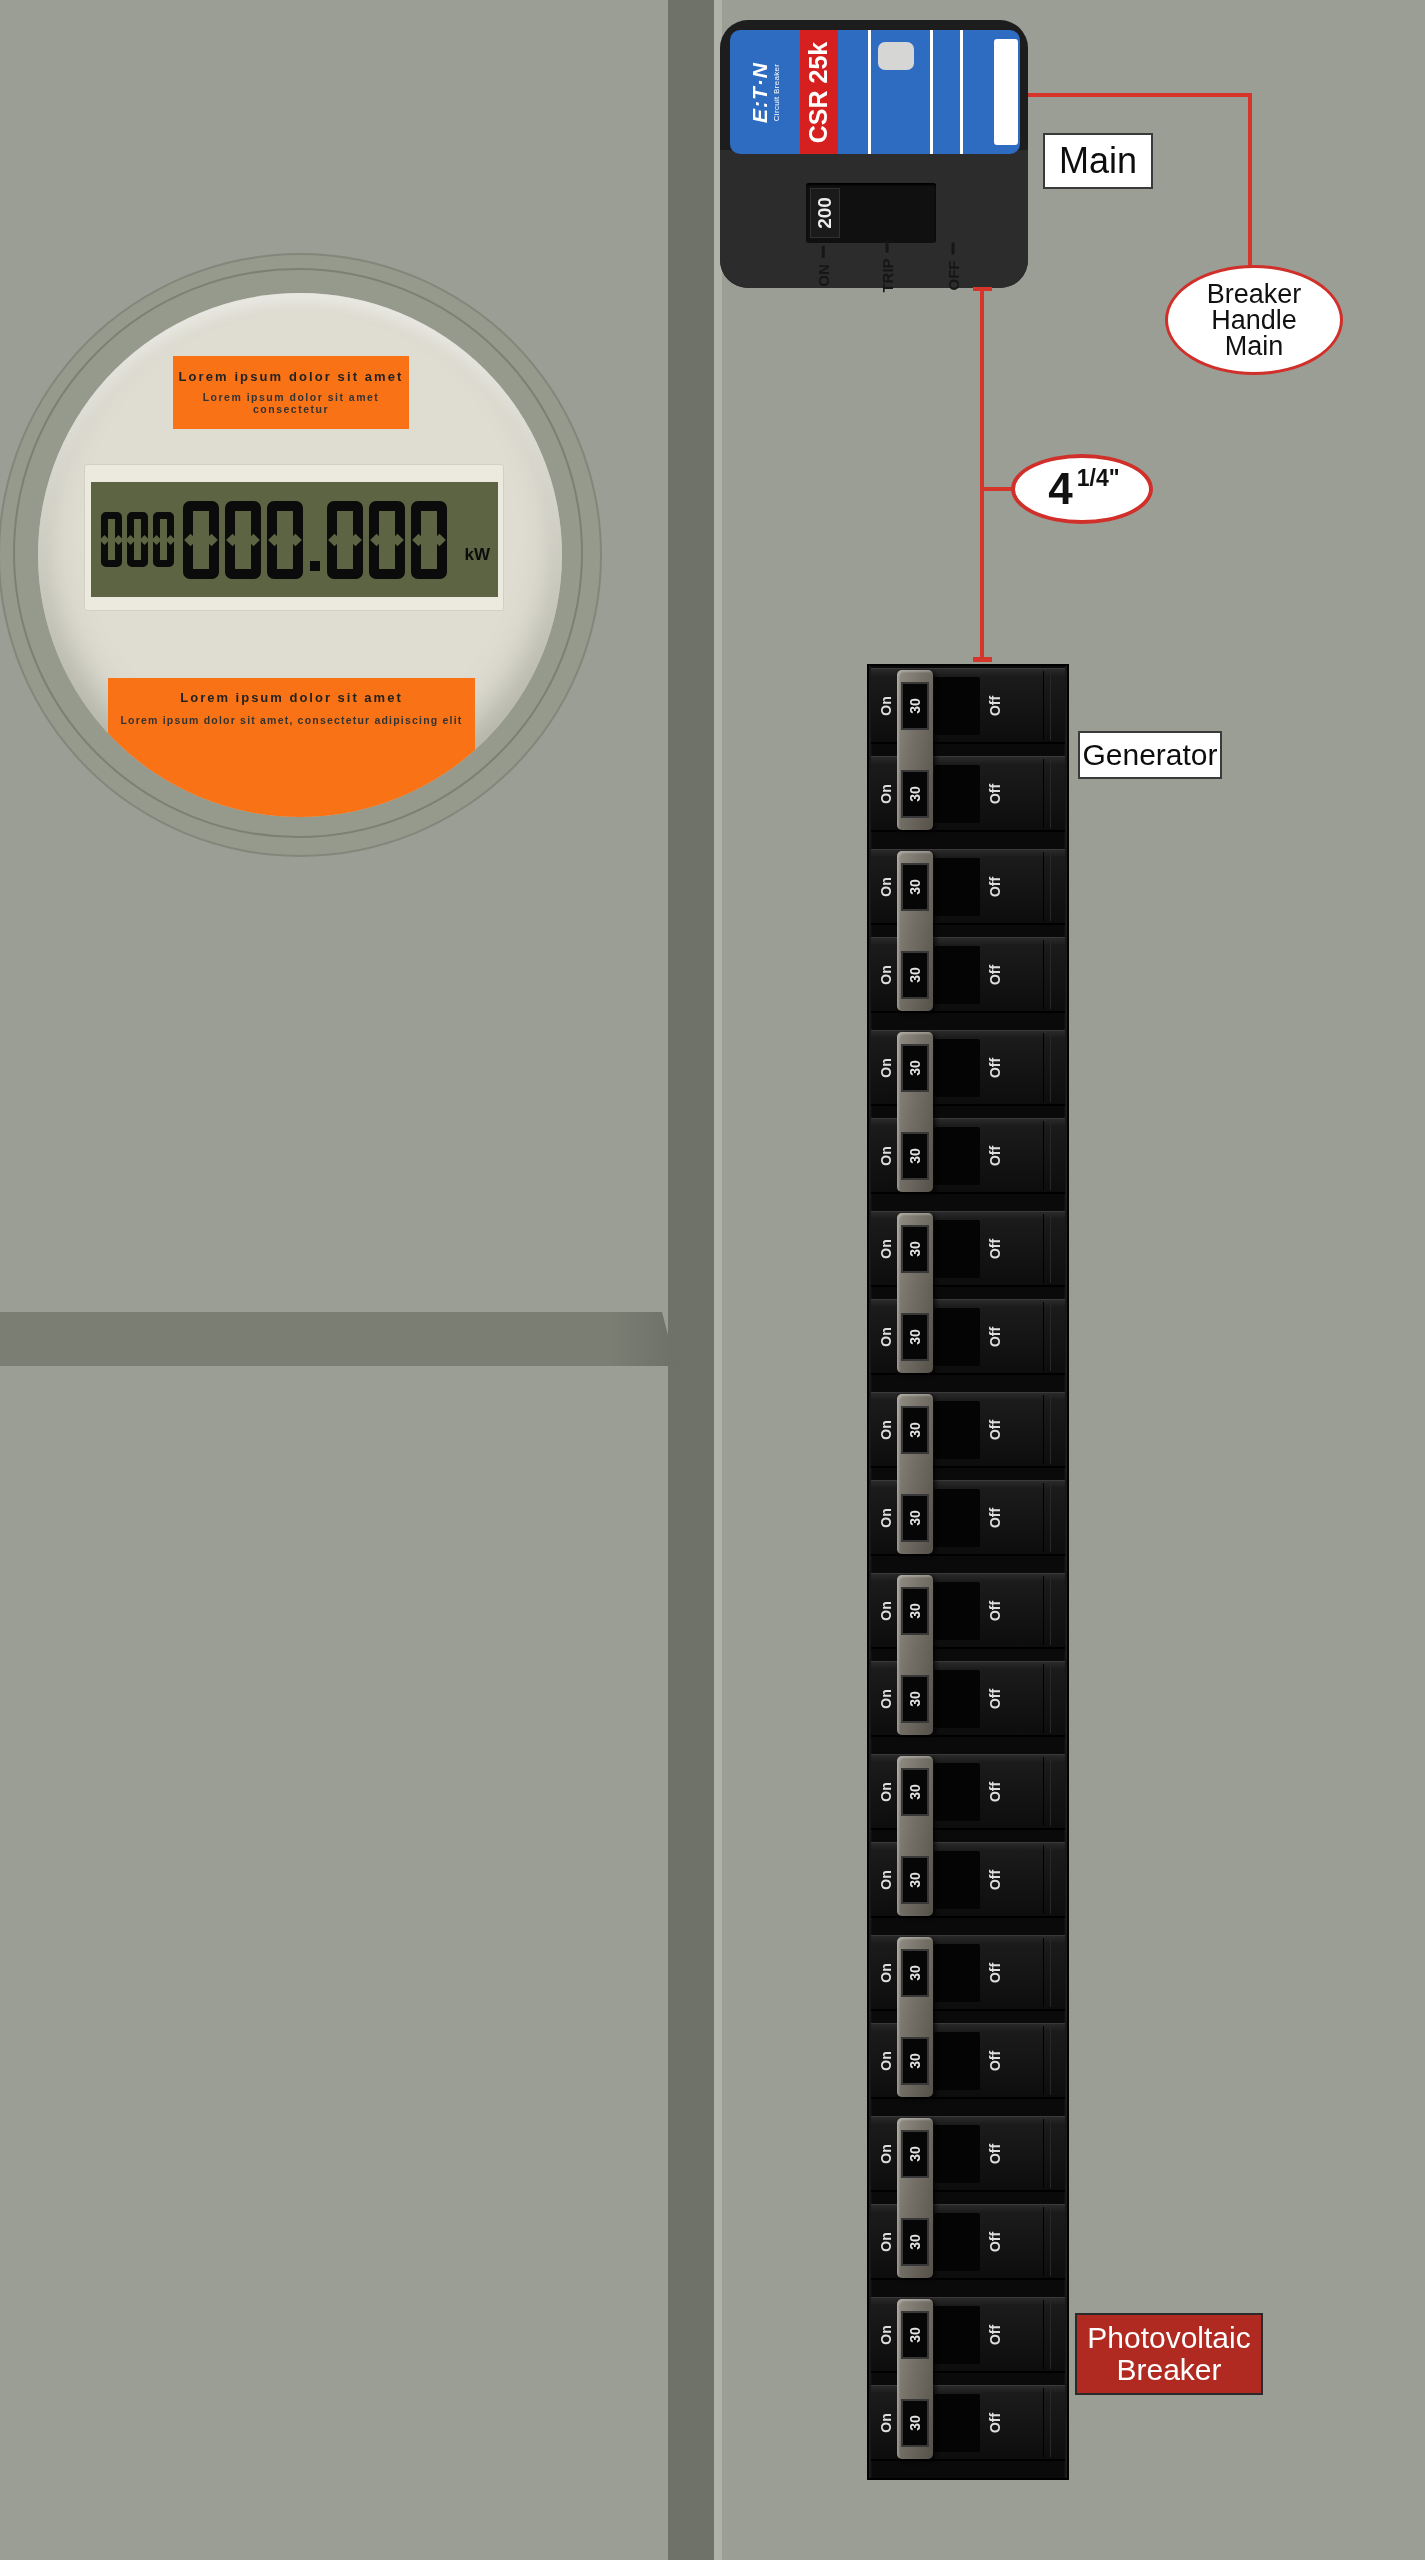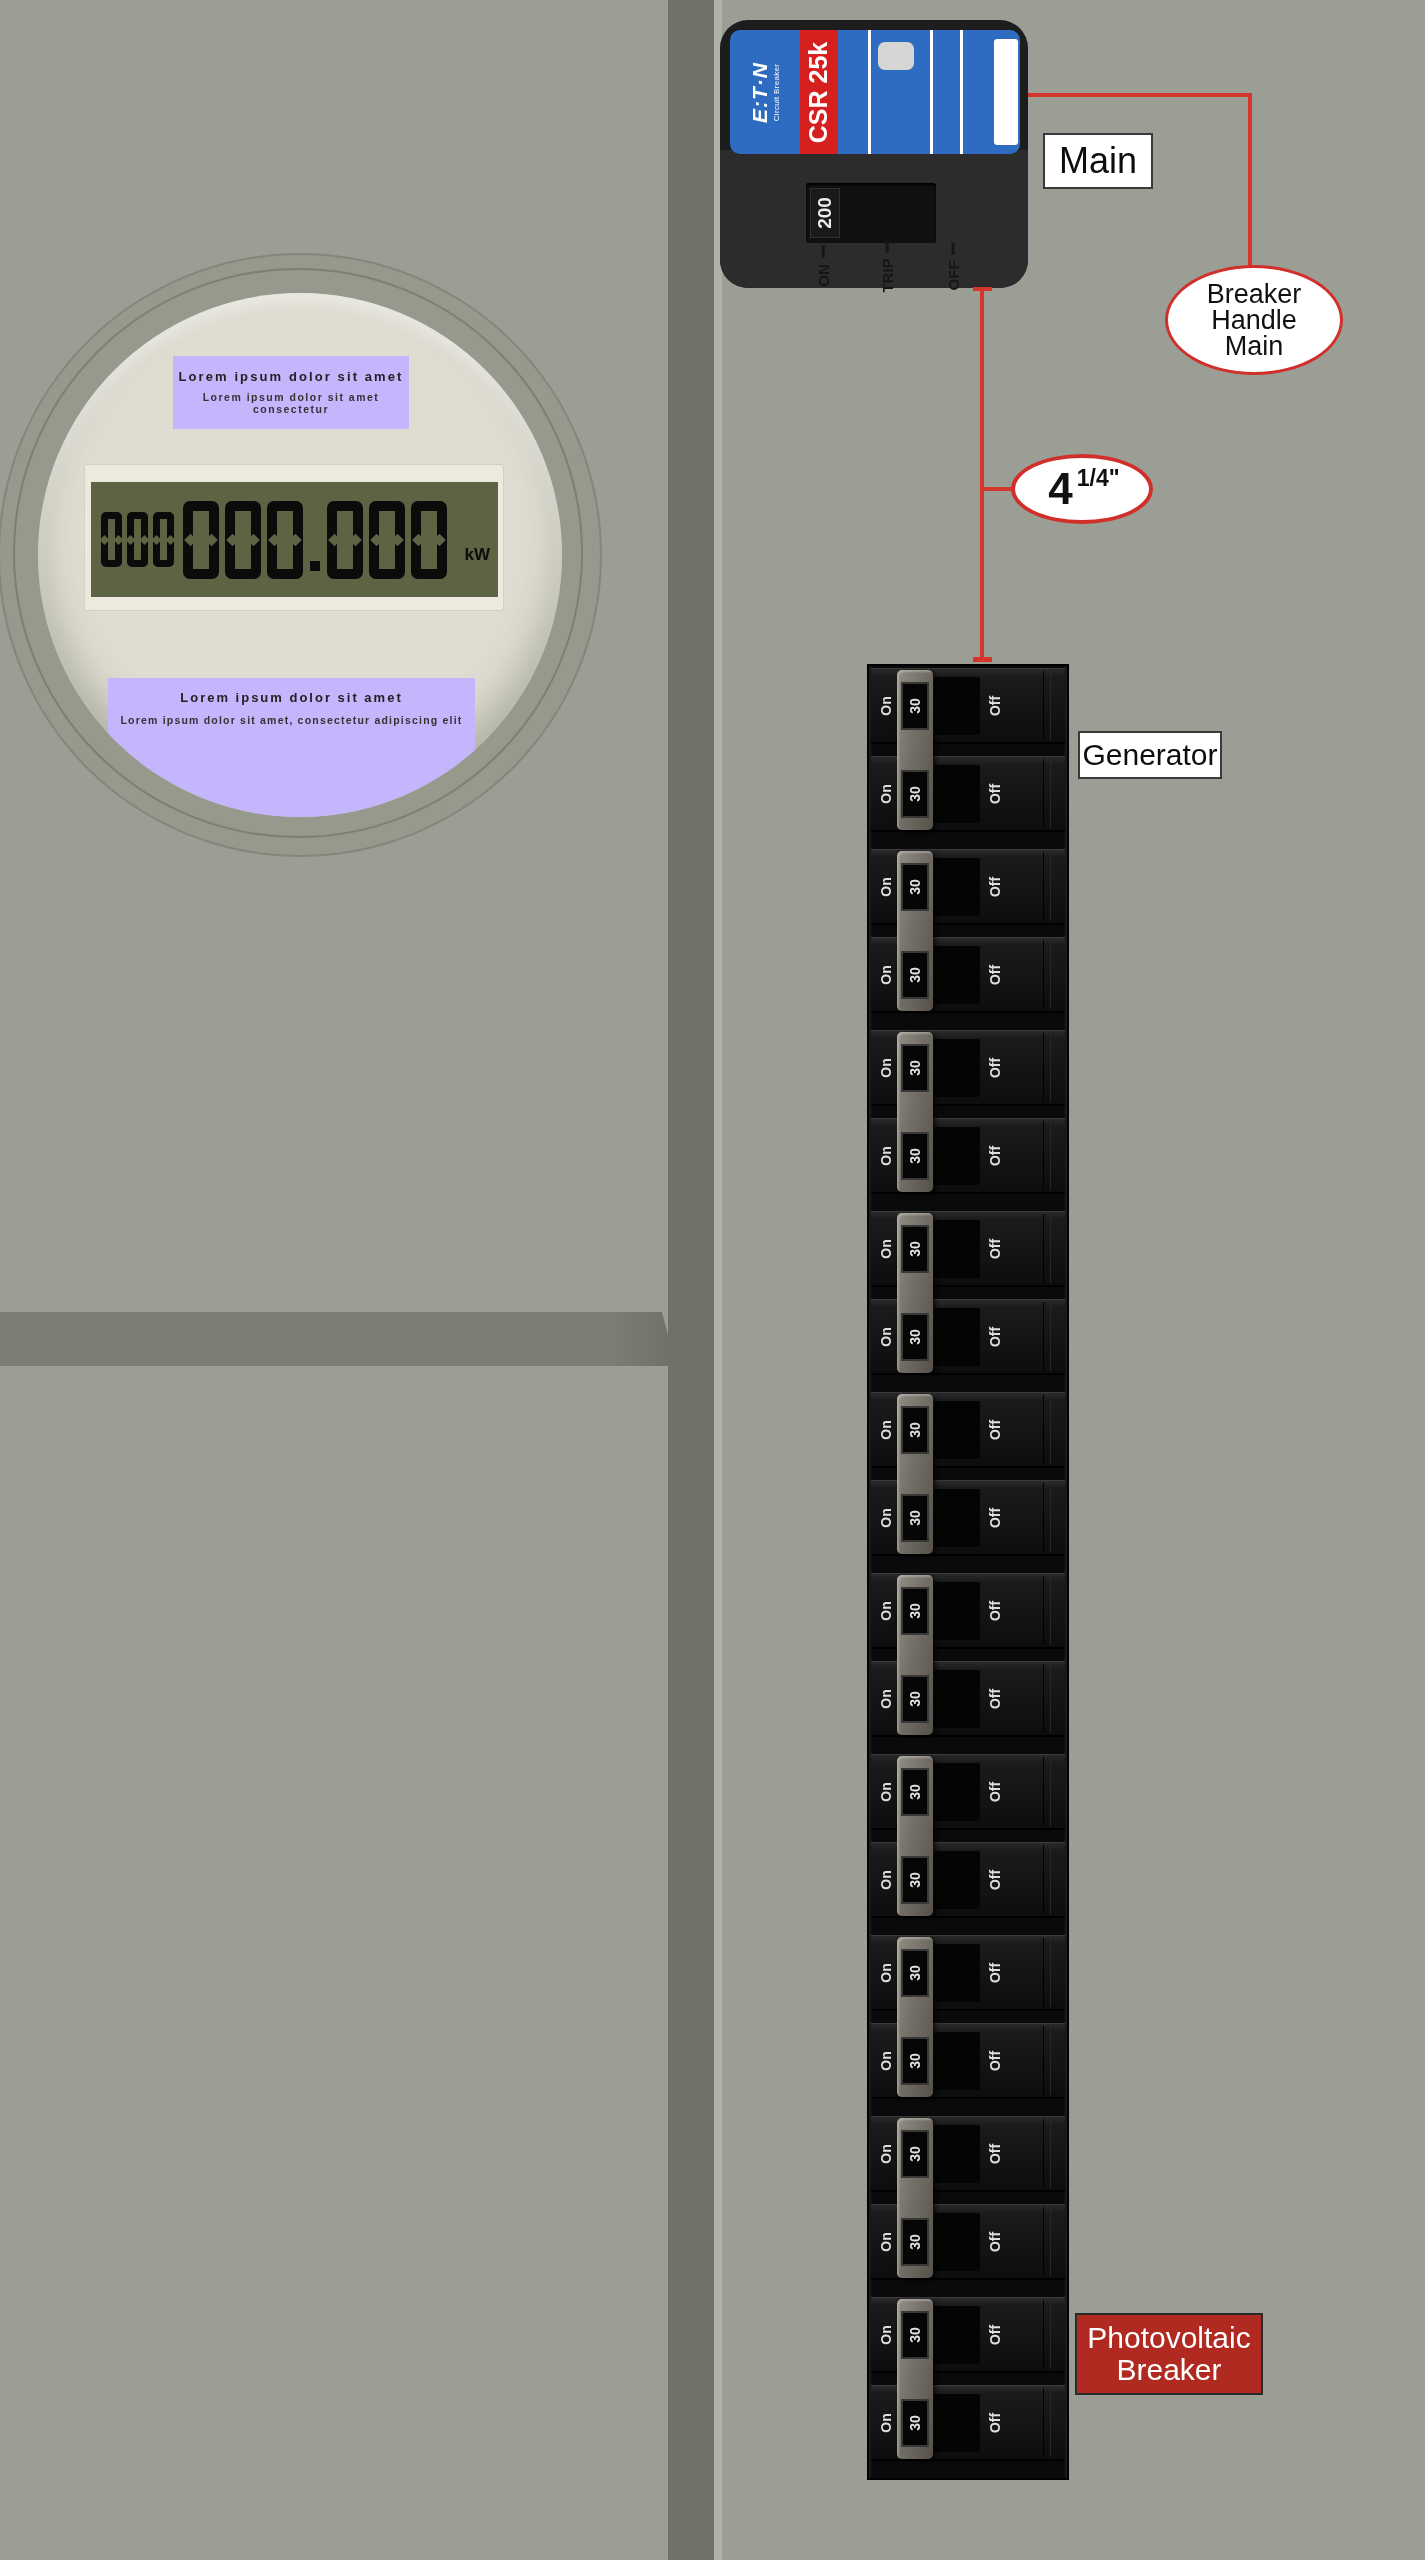--- a/index.html
+++ b/index.html
@@ -15,21 +15,21 @@
          clip-path:polygon(0 0,662px 0,676px 100%,0 100%);}
 
   
   .meter-ring{left:0;top:255px;width:600px;height:600px;border-radius:50%;
               background:#969a8c;box-shadow:0 0 0 2px #83877b;}
   .meter-groove{left:13px;top:13px;width:570px;height:570px;border-radius:50%;
                 border:2px solid rgba(104,108,95,.55);box-sizing:border-box;}
   .meter-face{left:38px;top:293px;width:524px;height:524px;border-radius:50%;
               background:#dfddd2;overflow:hidden;
               box-shadow:inset 0 -24px 38px rgba(95,99,84,.38),inset 0 8px 14px rgba(255,255,255,.55);}
-  .card{background:#c4b5fd;text-align:center;color:#222;}
+  .card{background:#f97316;text-align:center;color:#222;}
   .top-card{left:135px;top:63px;width:236px;height:73px;padding-top:13px;box-sizing:border-box;}
   .top-card .l1{font-size:13px;font-weight:700;letter-spacing:2.1px;}
   .top-card .l2{font-size:10.5px;font-weight:700;letter-spacing:1.5px;margin-top:7px;color:#333;}
   .bottom-card{left:70px;top:385px;width:367px;height:150px;padding-top:12px;box-sizing:border-box;}
   .bottom-card .l1{font-size:13px;font-weight:700;letter-spacing:2px;}
   .bottom-card .l2{font-size:10.5px;font-weight:700;letter-spacing:1.2px;margin-top:9px;color:#333;}
   .bottom-card .brand{font-size:38px;font-weight:700;margin-top:16px;color:#111;}
 
   .lcd-bezel{left:46px;top:171px;width:420px;height:147px;background:#ece9de;
              border:1px solid #d2cfc3;box-sizing:border-box;border-radius:3px;}

